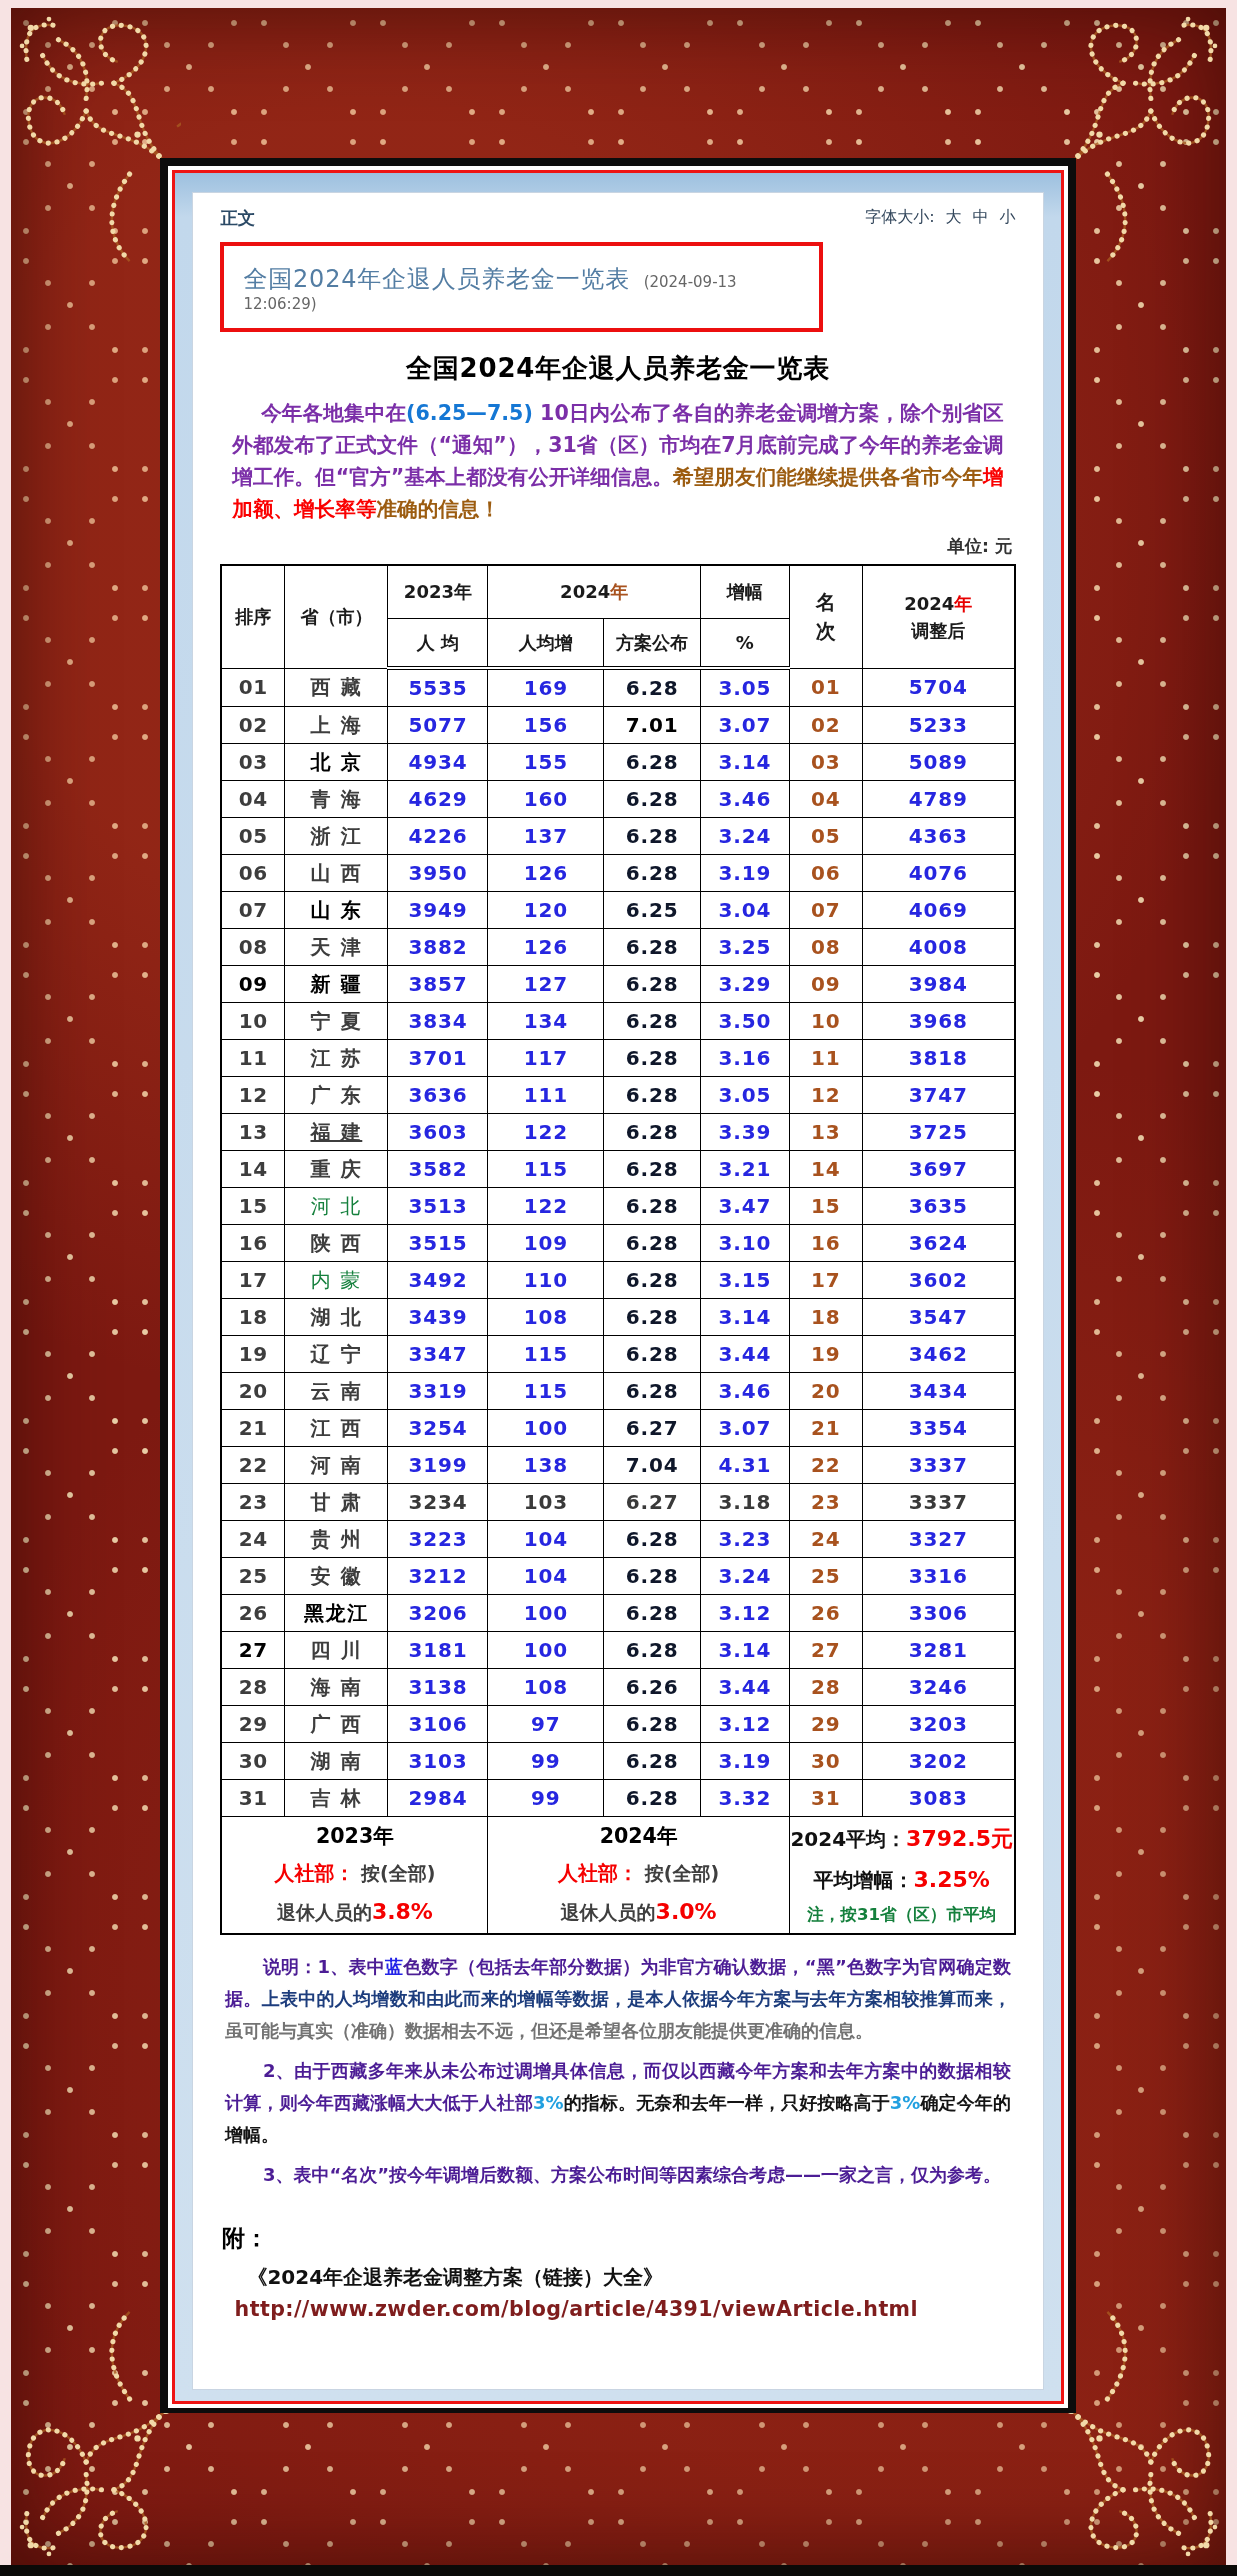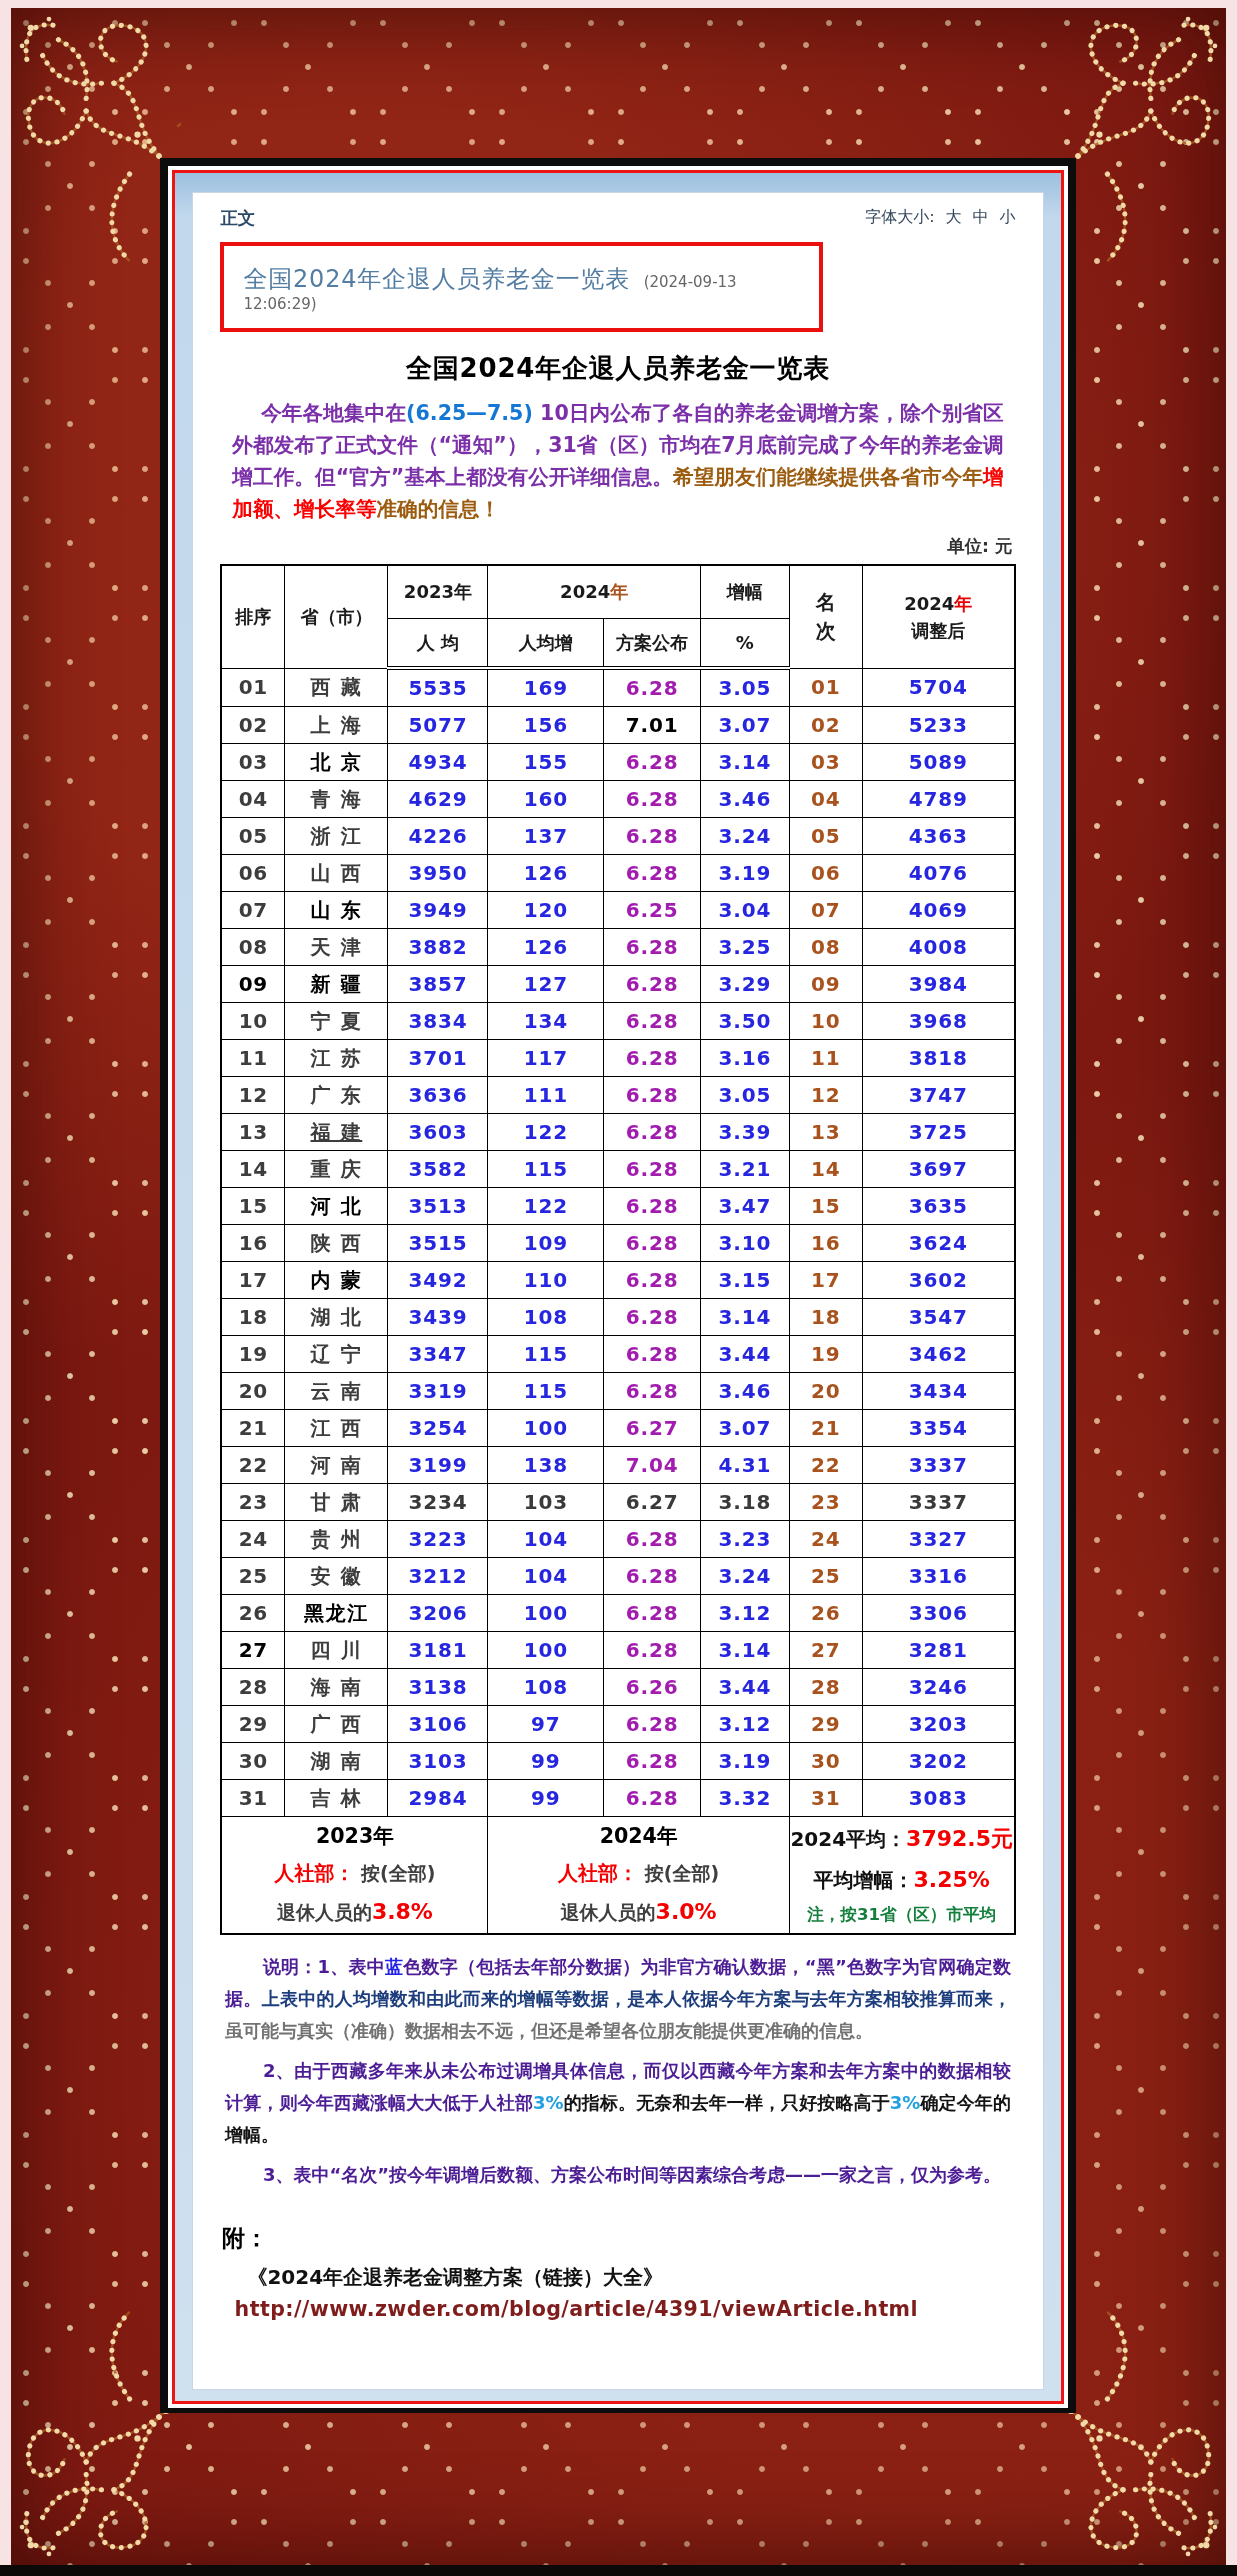--- a/index.html
+++ b/index.html
@@ -77,24 +77,24 @@
   thead tr.h1 th{height:52px;}
   thead tr.h2 th{height:47px;}
   thead tr.h2 th{border-bottom:4.7px double #000;}
   .place-head{white-space:pre-line;line-height:1.45;font-size:20px;}
   .year-brown{color:#a8521e;} .year-red{color:#e80000;}
   .adj-head div{line-height:1.5;}
   tbody td{height:36px;font-size:20px;}
   .c-rank{color:#3d3d3d;font-weight:700;letter-spacing:0.8px;}
   .c-prov{color:#3d3d3d;font-weight:700;letter-spacing:1.6px;}
   .c-prov.xbold{color:#000;font-weight:800;}
-  .c-prov.light{color:#000000;font-weight:700;}
+  .c-prov.light{color:#15803d;font-weight:400;}
   .c-prov.u{text-decoration:underline;}
   .c-num,.c-rate,.c-adj{color:#2626e0;font-weight:700;letter-spacing:0.8px;}
-  .c-date{color:#a21caf;font-weight:700;letter-spacing:0.8px;}
+  .c-date{color:#0f172a;font-weight:700;letter-spacing:0.8px;}
   .xbold-dark{color:#000 !important;font-weight:800 !important;}
   .c-place{color:#a8521e;font-weight:700;letter-spacing:0.8px;}
   tr.official .c-num,tr.official .c-rate,tr.official .c-adj,tr.official .c-date{color:#3a3a3a;}
   tfoot td{border-top:4.7px double #000;vertical-align:middle;padding:6.3px 3.2px;}
   .sum-cell div{line-height:1.85;}
   .sum-year{font-size:20.6px;color:#000;font-weight:800;}
   .sum-red{color:#f50000;font-weight:800;font-size:20px;}
   .sum-gray{color:#3f3f3f;font-weight:700;font-size:19px;}
   .sum-big-red{color:#f50000;font-weight:800;font-size:22px;}
   .sum-black{color:#111;font-weight:800;font-size:20px;}

